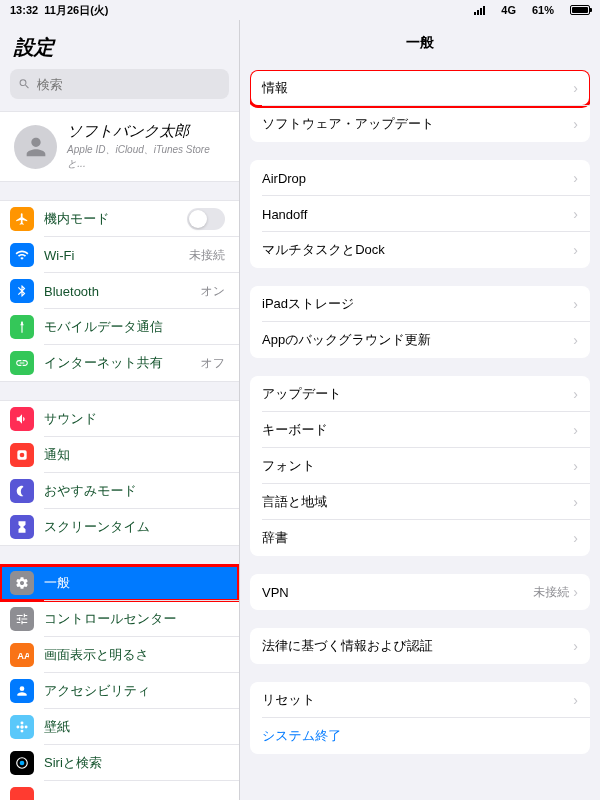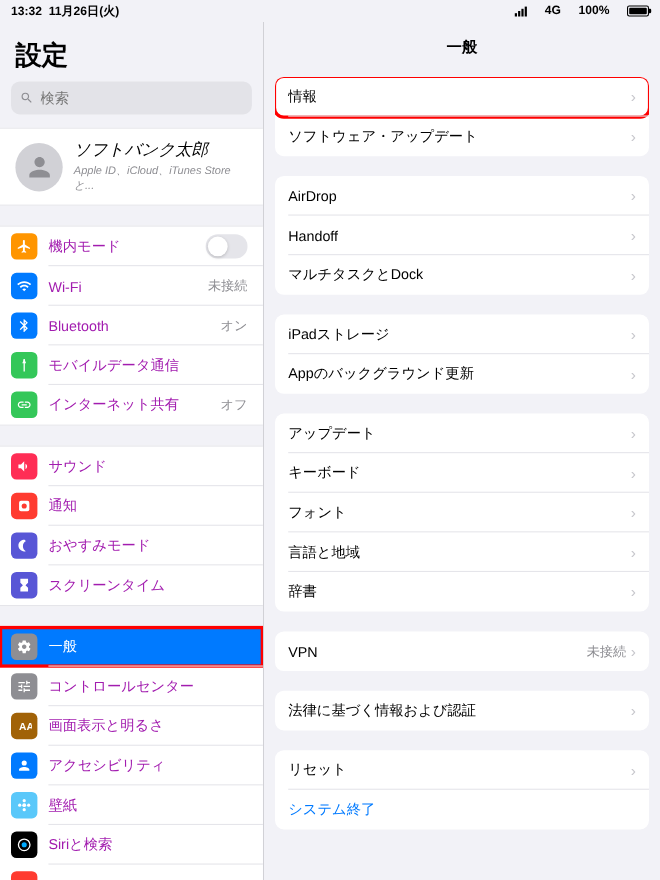--- a/index.html
+++ b/index.html
@@ -2,37 +2,37 @@
 <html><head>
 <meta charset="utf-8">
 <style>
 * { margin: 0; padding: 0; box-sizing: border-box; }
 body { font-family: -apple-system, "Hiragino Sans", sans-serif; width: 600px; height: 800px; background: #f2f2f7; overflow: hidden; font-size: 13px; }
 .status-bar { height: 20px; display: flex; justify-content: space-between; align-items: center; padding: 0 10px; font-size: 11px; font-weight: 700; background: #f2f2f7; }
 .status-right { display: flex; align-items: center; gap: 16px; }
 .container { display: flex; height: 780px; }
 .sidebar { width: 240px; background: #f2f2f7; overflow-y: auto; border-right: 1px solid #d1d1d6; }
 .sidebar::-webkit-scrollbar { display: none; }
-.sb-title { font-size: 24px; font-weight: 700; padding: 14px 14px 8px; }
+.sb-title { font-size: 20px; font-weight: 700; padding: 14px 14px 8px; font-style: italic; }
 .search { margin: 0 10px 12px; background: #e3e3e8; border-radius: 8px; height: 30px; display: flex; align-items: center; padding: 0 8px; color: #8e8e93; gap: 6px; }
 .search input { border: none; background: transparent; outline: none; font-size: 13px; width: 100%; }
 .account { display: flex; align-items: center; padding: 10px 14px; background: #fff; border-top: 1px solid #e5e5ea; border-bottom: 1px solid #e5e5ea; font-style: italic; }
 .avatar { width: 44px; height: 44px; border-radius: 50%; background: #d1d1d6; display: flex; align-items: center; justify-content: center; margin-right: 10px; }
 .avatar svg { width: 28px; height: 28px; fill: #8e8e93; }
 .acct-name { font-size: 15px; font-weight: 400; }
 .acct-sub { font-size: 10px; color: #8e8e93; margin-top: 2px; }
 .sb-group { margin-top: 18px; background: #fff; border-top: 1px solid #e5e5ea; border-bottom: 1px solid #e5e5ea; }
 .sb-item { display: flex; align-items: center; height: 36px; padding: 0 14px 0 10px; position: relative; }
 .sb-item:not(:last-child)::after { content: ''; position: absolute; bottom: 0; left: 44px; right: 0; height: 1px; background: #e5e5ea; }
 .sb-item.selected { background: #007aff; color: #fff; }
 .sb-item.selected .sb-label { color: #fff; }
 .sb-item.highlighted { outline: 3px solid #ff0000; outline-offset: -2px; }
 .sb-icon { width: 24px; height: 24px; border-radius: 5px; display: flex; align-items: center; justify-content: center; margin-right: 10px; flex-shrink: 0; }
 .sb-icon svg { width: 14px; height: 14px; fill: #fff; }
-.sb-label { flex: 1; font-size: 13px; color: #a21caf; }
+.sb-label { flex: 1; font-size: 13px; color: #14532d; }
 .sb-value { font-size: 12px; color: #8e8e93; }
 .toggle { width: 38px; height: 22px; background: #e5e5ea; border-radius: 11px; position: relative; }
 .toggle::after { content: ''; position: absolute; width: 18px; height: 18px; background: #fff; border-radius: 50%; top: 2px; left: 2px; box-shadow: 0 1px 3px rgba(0,0,0,.2); }
 .detail { flex: 1; background: #f2f2f7; overflow-y: auto; }
 .detail::-webkit-scrollbar { display: none; }
 .detail-title { text-align: center; font-size: 14px; font-weight: 600; padding: 14px 0 18px; }
 .d-group { margin: 0 10px 18px; background: #fff; border-radius: 8px; overflow: hidden; }
 .d-item { display: flex; align-items: center; height: 36px; padding: 0 12px; position: relative; }
 .d-item:not(:last-child)::after { content: ''; position: absolute; bottom: 0; left: 12px; right: 0; height: 1px; background: #e5e5ea; }
 .d-item.highlighted { outline: 3px solid #ff0000; outline-offset: -1px; border-radius: 8px; }
@@ -53,21 +53,21 @@
 <div class="status-bar">
   <div><span>13:32</span>&nbsp;&nbsp;<span>11月26日(火)</span></div>
   <div class="status-right">
     <span class="signal">
         <span></span>
         <span></span>
         <span></span>
         <span></span>
       </span>
     <span>4G</span>
-    <span>100%</span>
+    <span>61%</span>
     <span class="battery"></span>
   </div>
 </div>
 
 <div class="container">
   <div class="sidebar">
     <div class="sb-title">設定</div>
     <div class="search">
       <svg width="14" height="14" viewBox="0 0 24 24">
           <path fill="#8e8e93" d="M15.5 14h-.79l-.28-.27A6.471 6.471 0 0016 9.5 6.5 6.5 0 109.5 16c1.61 0 3.09-.59 4.23-1.57l.27.28v.79l5 4.99L20.49 19l-4.99-5zm-6 0C7.01 14 5 11.99 5 9.5S7.01 5 9.5 5 14 7.01 14 9.5 11.99 14 9.5 14z"></path>
@@ -179,21 +179,21 @@
           </div>
           <div class="sb-item">
             <div class="sb-icon" style="background:#8e8e93">
               <svg viewBox="0 0 24 24">
                 <path d="M3 17v2h6v-2H3zM3 5v2h10V5H3zm10 16v-2h8v-2h-8v-2h-2v6h2zM7 9v2H3v2h4v2h2V9H7zm14 4v-2H11v2h10zm-6-4h2V7h4V5h-4V3h-2v6z"></path>
               </svg>
             </div>
             <span class="sb-label">コントロールセンター</span>
           </div>
           <div class="sb-item">
-            <div class="sb-icon" style="background:#a16207">
+            <div class="sb-icon" style="background:#f97316">
               <svg viewBox="0 0 24 24">
                 <text x="4" y="18" font-size="16" font-weight="bold" fill="#fff">AA</text>
               </svg>
             </div>
             <span class="sb-label">画面表示と明るさ</span>
           </div>
           <div class="sb-item">
             <div class="sb-icon" style="background:#007aff">
               <svg viewBox="0 0 24 24">
                 <circle cx="12" cy="8" r="4"></circle>

